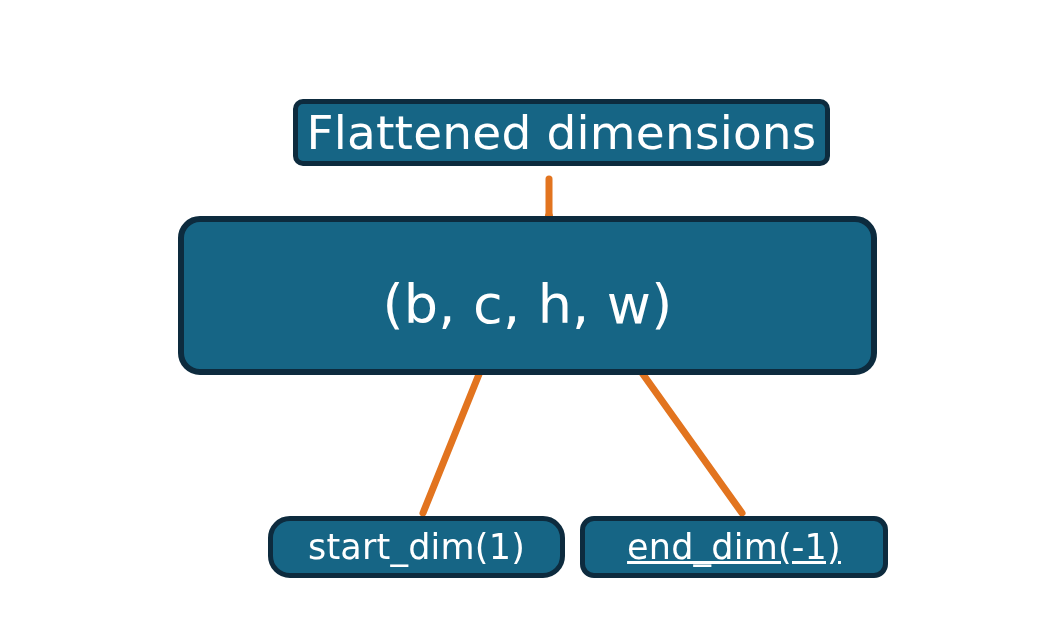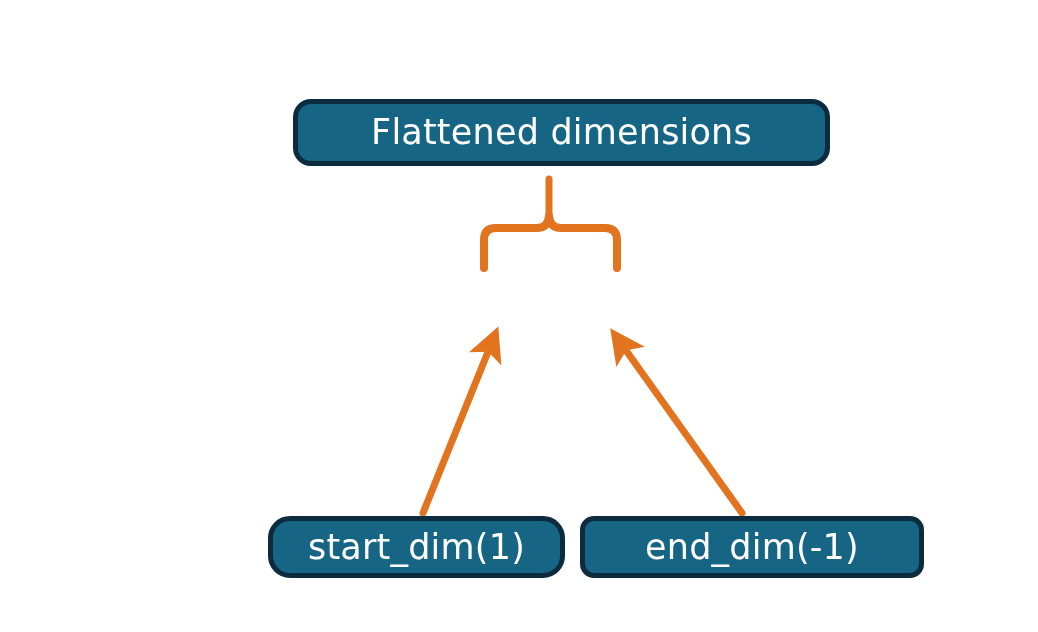--- a/index.html
+++ b/index.html
@@ -41,22 +41,22 @@
     line-height: 1;
     user-select: none;
   }
 
   
   #box-flattened {
     left: 293px;
     top: 99px;
     width: 537px;
     height: 67px;
-    border-radius: 18px;
-    font-size: 35px;
+    border-radius: 10px;
+    font-size: 47px;
   }
 
   
   #box-shape {
     left: 178px;
     top: 216px;
     width: 699px;
     height: 159px;
     border-radius: 22px;
     border-width: 6px;
@@ -71,24 +71,25 @@
     top: 516px;
     width: 297px;
     height: 62px;
     border-radius: 22px;
     font-size: 35px;
   }
 
   #box-end-dim {
     left: 580px;
     top: 516px;
-    width: 344px;
+    width: 308px;
     height: 62px;
     border-radius: 14px;
     font-size: 35px;
+    text-decoration: underline;
   }
 
   
   #vectors {
     position: absolute;
     left: 0;
     top: 0;
     width: 1038px;
     height: 632px;
     pointer-events: none;
@@ -121,20 +122,23 @@
 
     <line x1="423" y1="513" x2="492" y2="342" stroke="#e2741f" stroke-width="7" stroke-linecap="round" marker-end="url(#arrowhead)"></line>
 
     <line x1="742" y1="513" x2="620" y2="342" stroke="#e2741f" stroke-width="7" stroke-linecap="round" marker-end="url(#arrowhead)"></line>
   </svg>
 
   <div class="node" id="box-flattened">
     <span>Flattened dimensions</span>
   </div>
 
+  <div class="node" id="box-shape">
+    <span>(b, c, h, w)</span>
+  </div>
 
   <div class="node" id="box-start-dim">
     <span>start_dim(1)</span>
   </div>
 
   <div class="node" id="box-end-dim">
     <span>end_dim(-1)</span>
   </div>
 
 </div>

